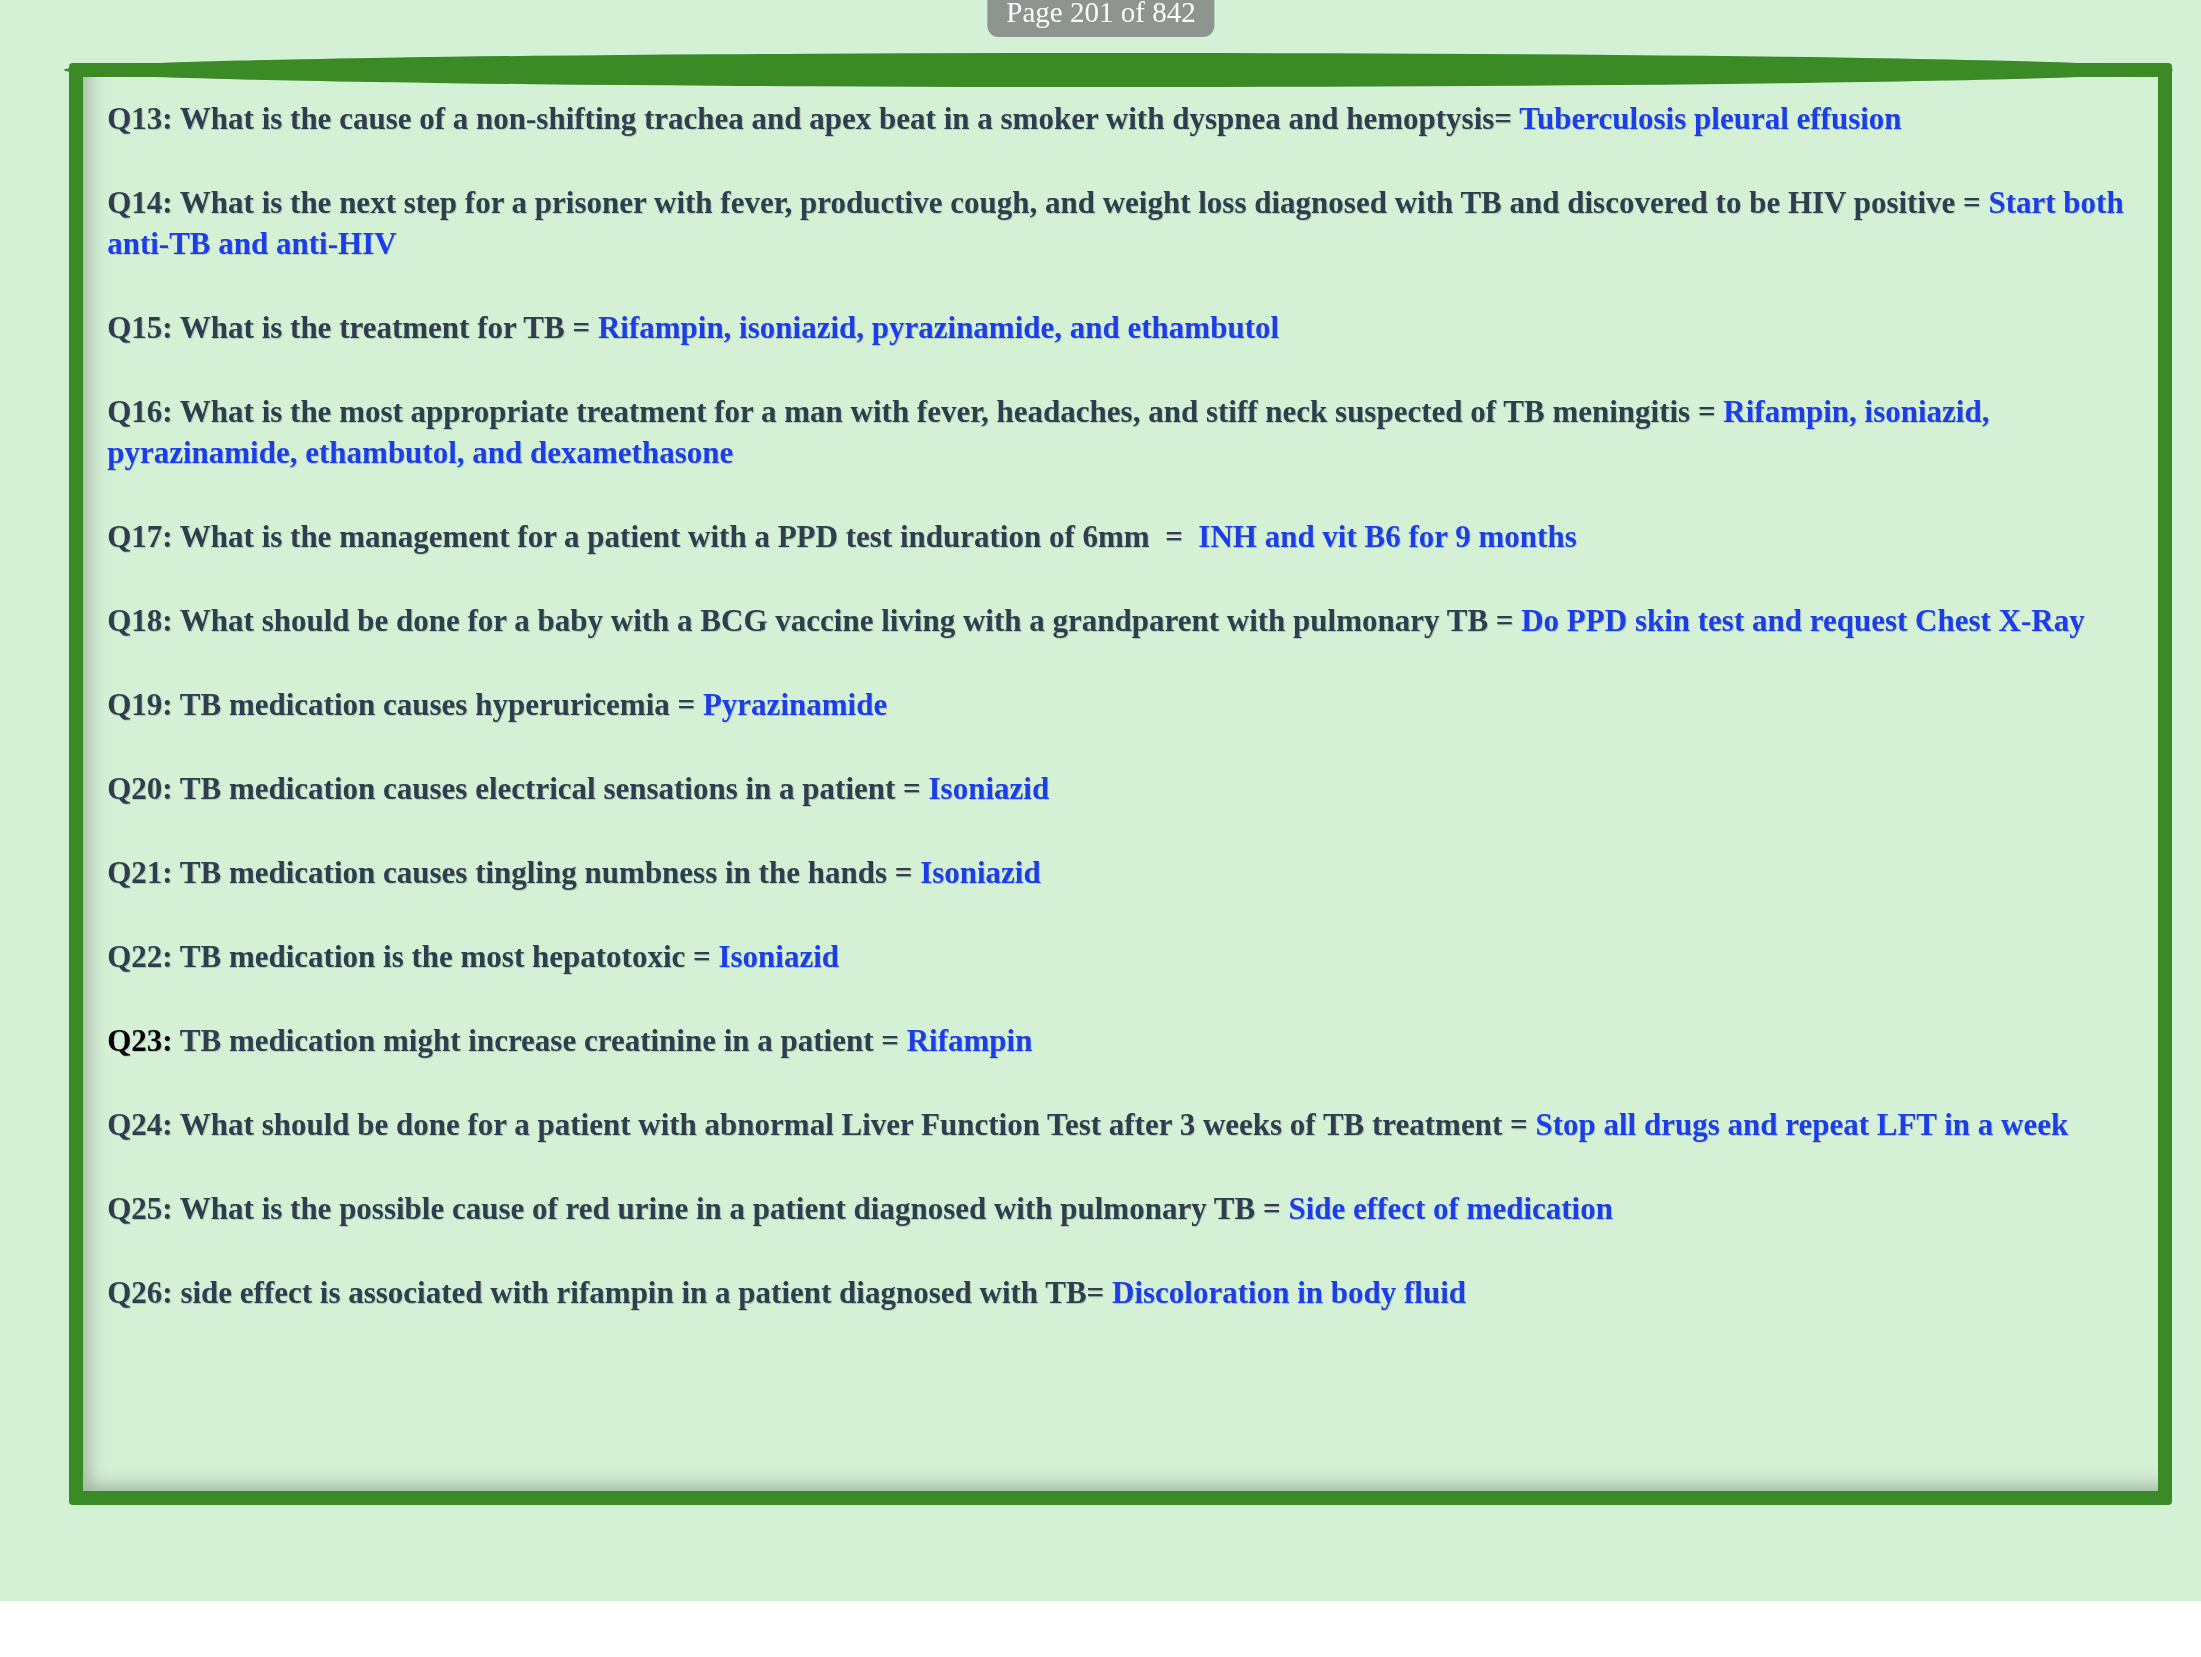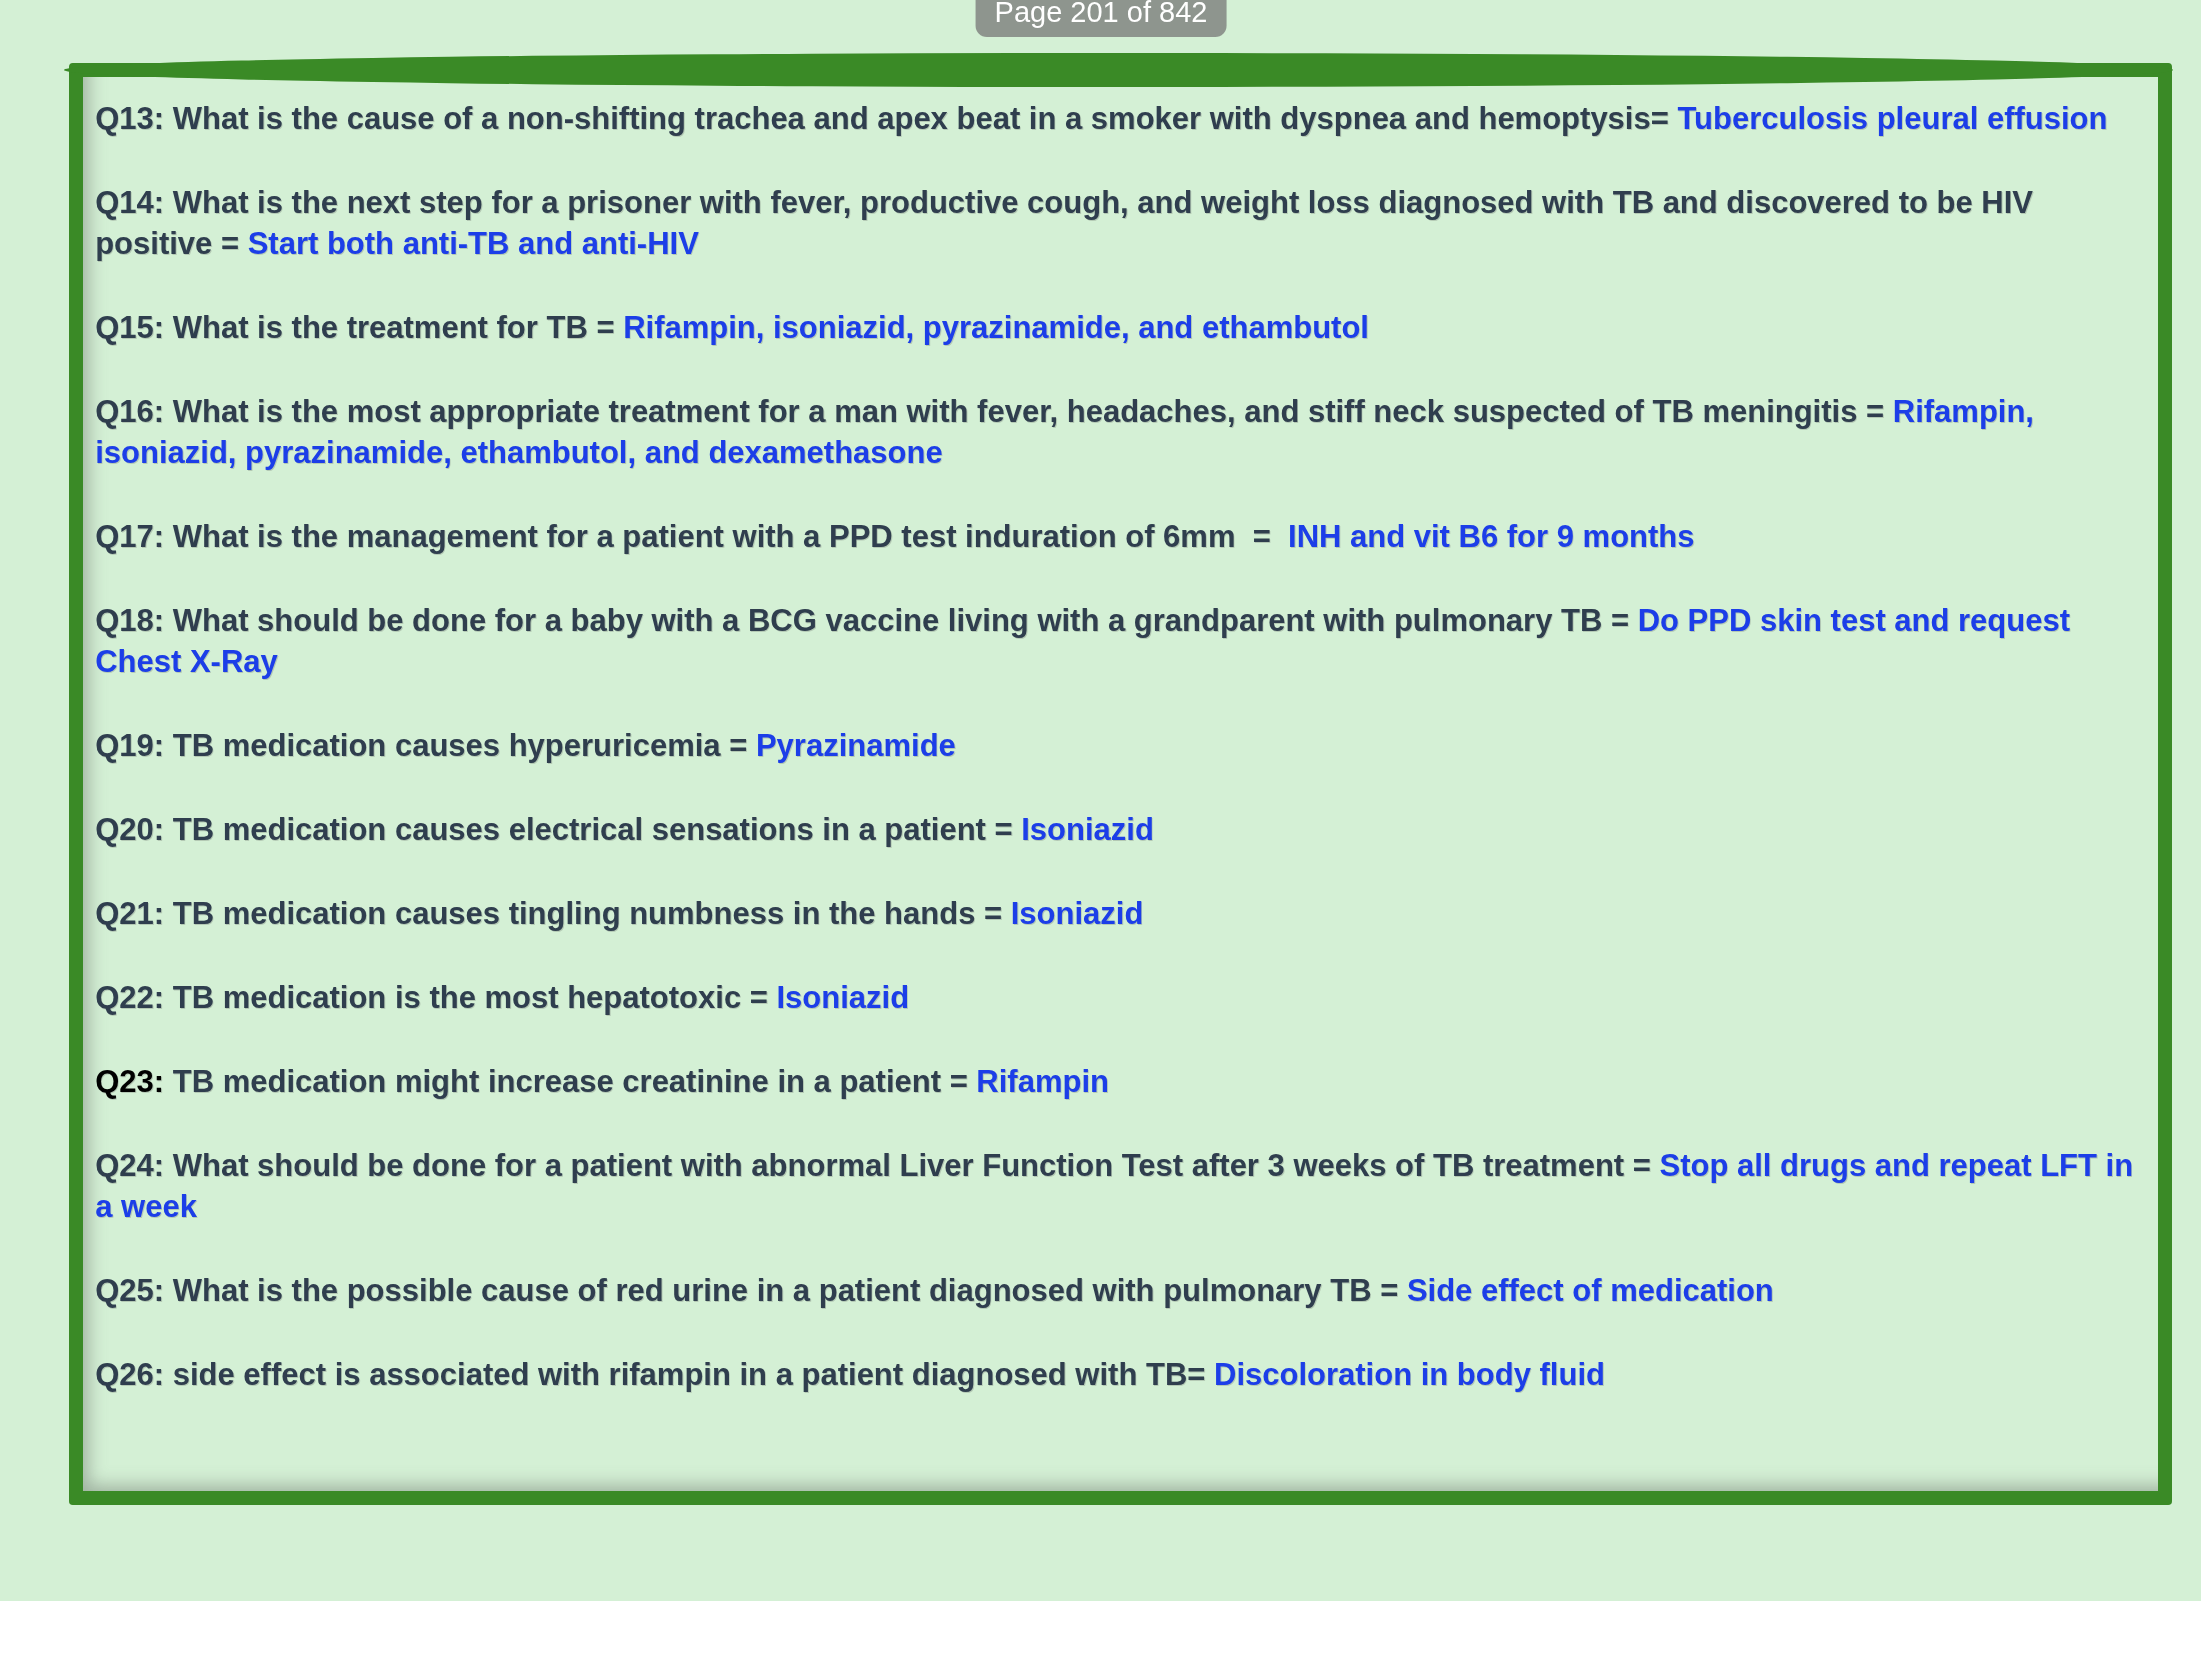--- a/index.html
+++ b/index.html
@@ -15,20 +15,21 @@
   * { box-sizing: border-box; margin: 0; padding: 0; }
   html, body {
     width: 2202px; height: 1657px;
     overflow: hidden;
     font-family: "Liberation Sans", sans-serif;
   }
   .page {
     position: relative;
     width: 2202px; height: 1618px;
     background: var(--page-bg);
+    font-family: Liberation Serif, serif;
   }
   .page-badge {
     position: absolute;
     top: -13px;
     left: 50%;
     transform: translateX(-50%);
     background: var(--badge-bg);
     color: var(--badge-text);
     font-size: 29px;
     font-weight: 400;
@@ -54,21 +55,21 @@
   }
   .qa-list {
     position: relative;
     padding: 21px 13px 0 12.2px;
     white-space: pre-wrap;
   }
   .qa {
     font-size: 31px;
     line-height: 41px;
     font-weight: 700;
-    margin: 0 0 43px 0;
+    margin: 0 0 43px 12px;
     color: var(--question);
     text-shadow: 0.9px 0.9px 0 rgba(120,130,120,0.35);
   }
   .qa:last-child { margin-bottom: 0; }
   .q-label, .q-text { color: var(--question); }
   .a-text { color: var(--answer); }
   .footer {
     position: absolute;
     left: 0; right: 0;
     top: 1574px;

